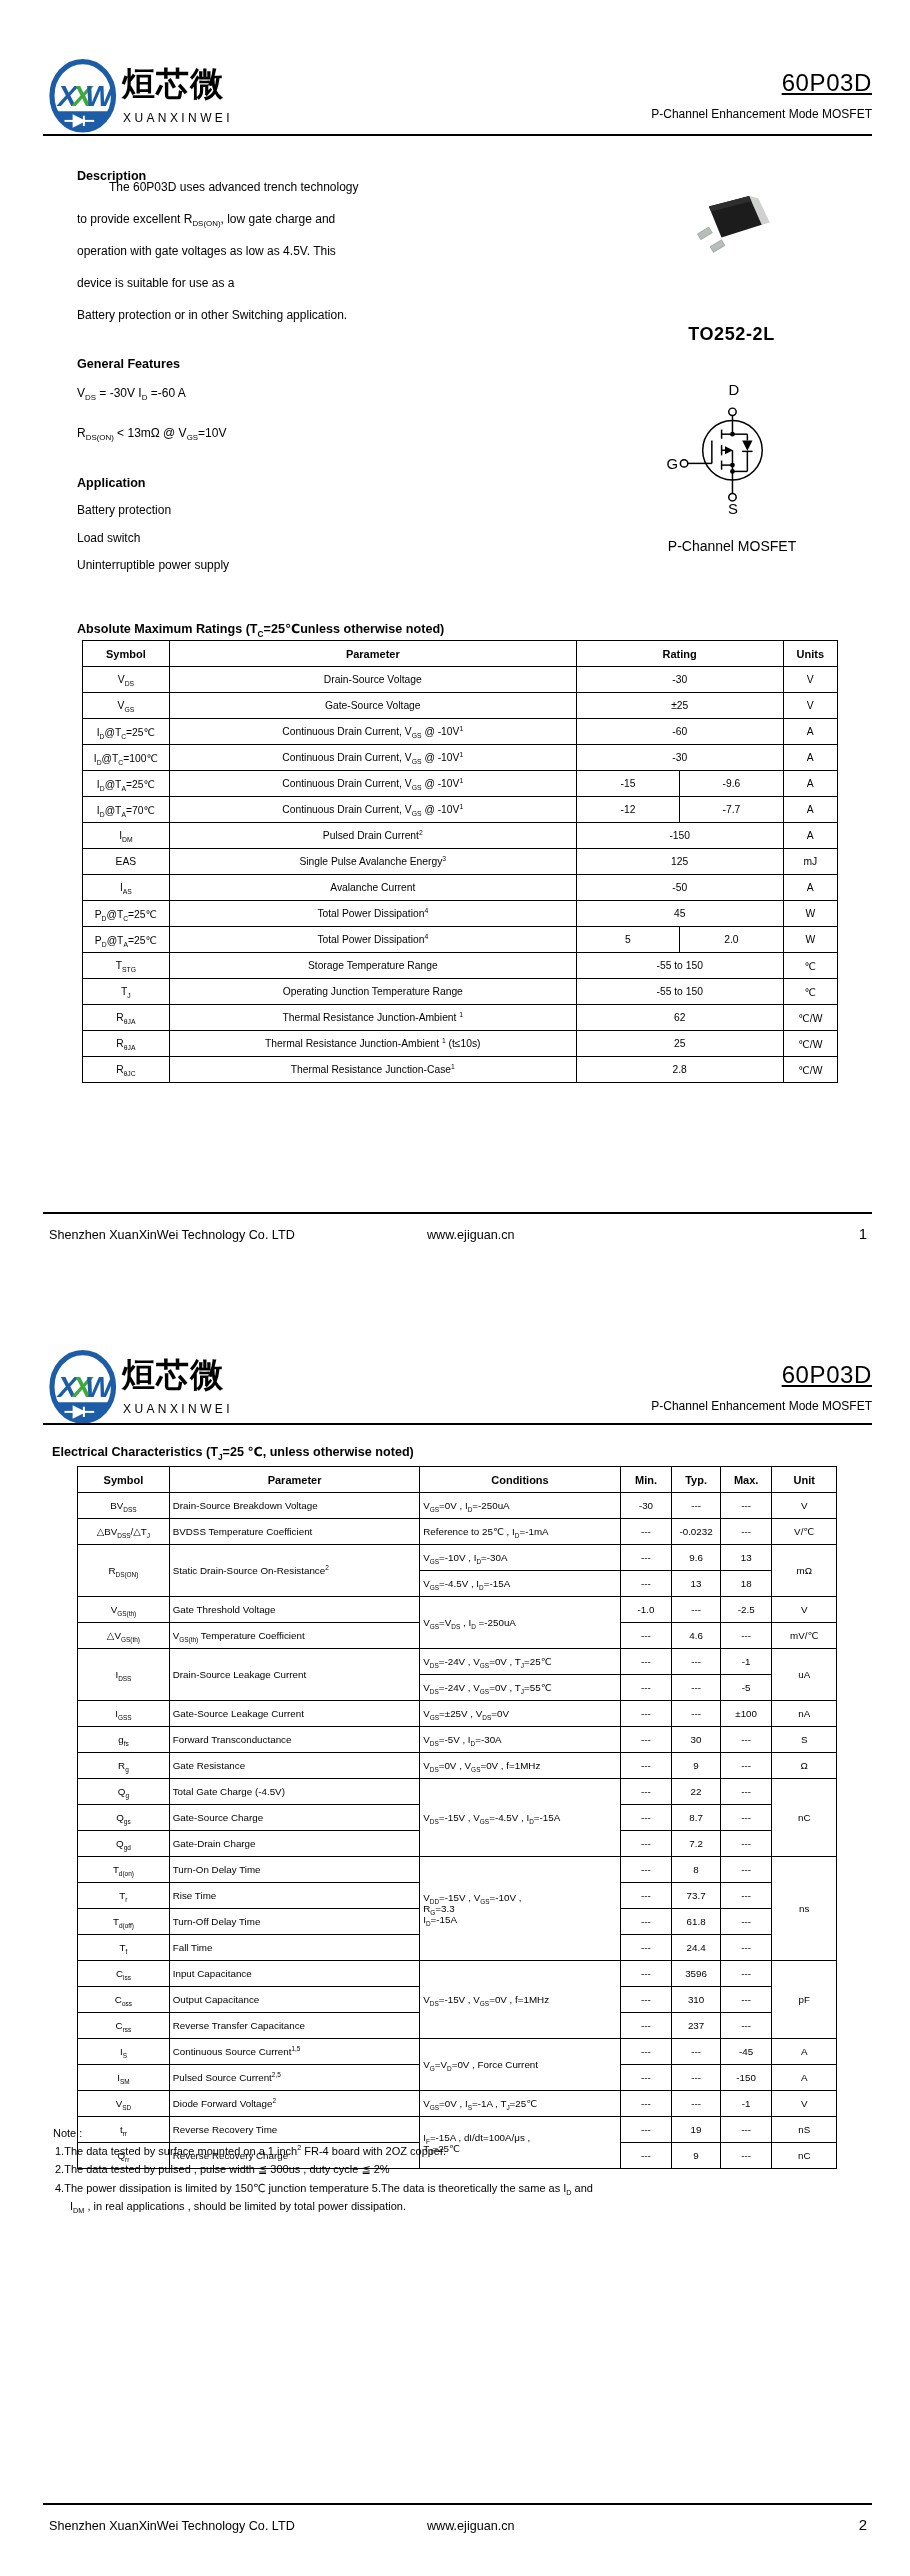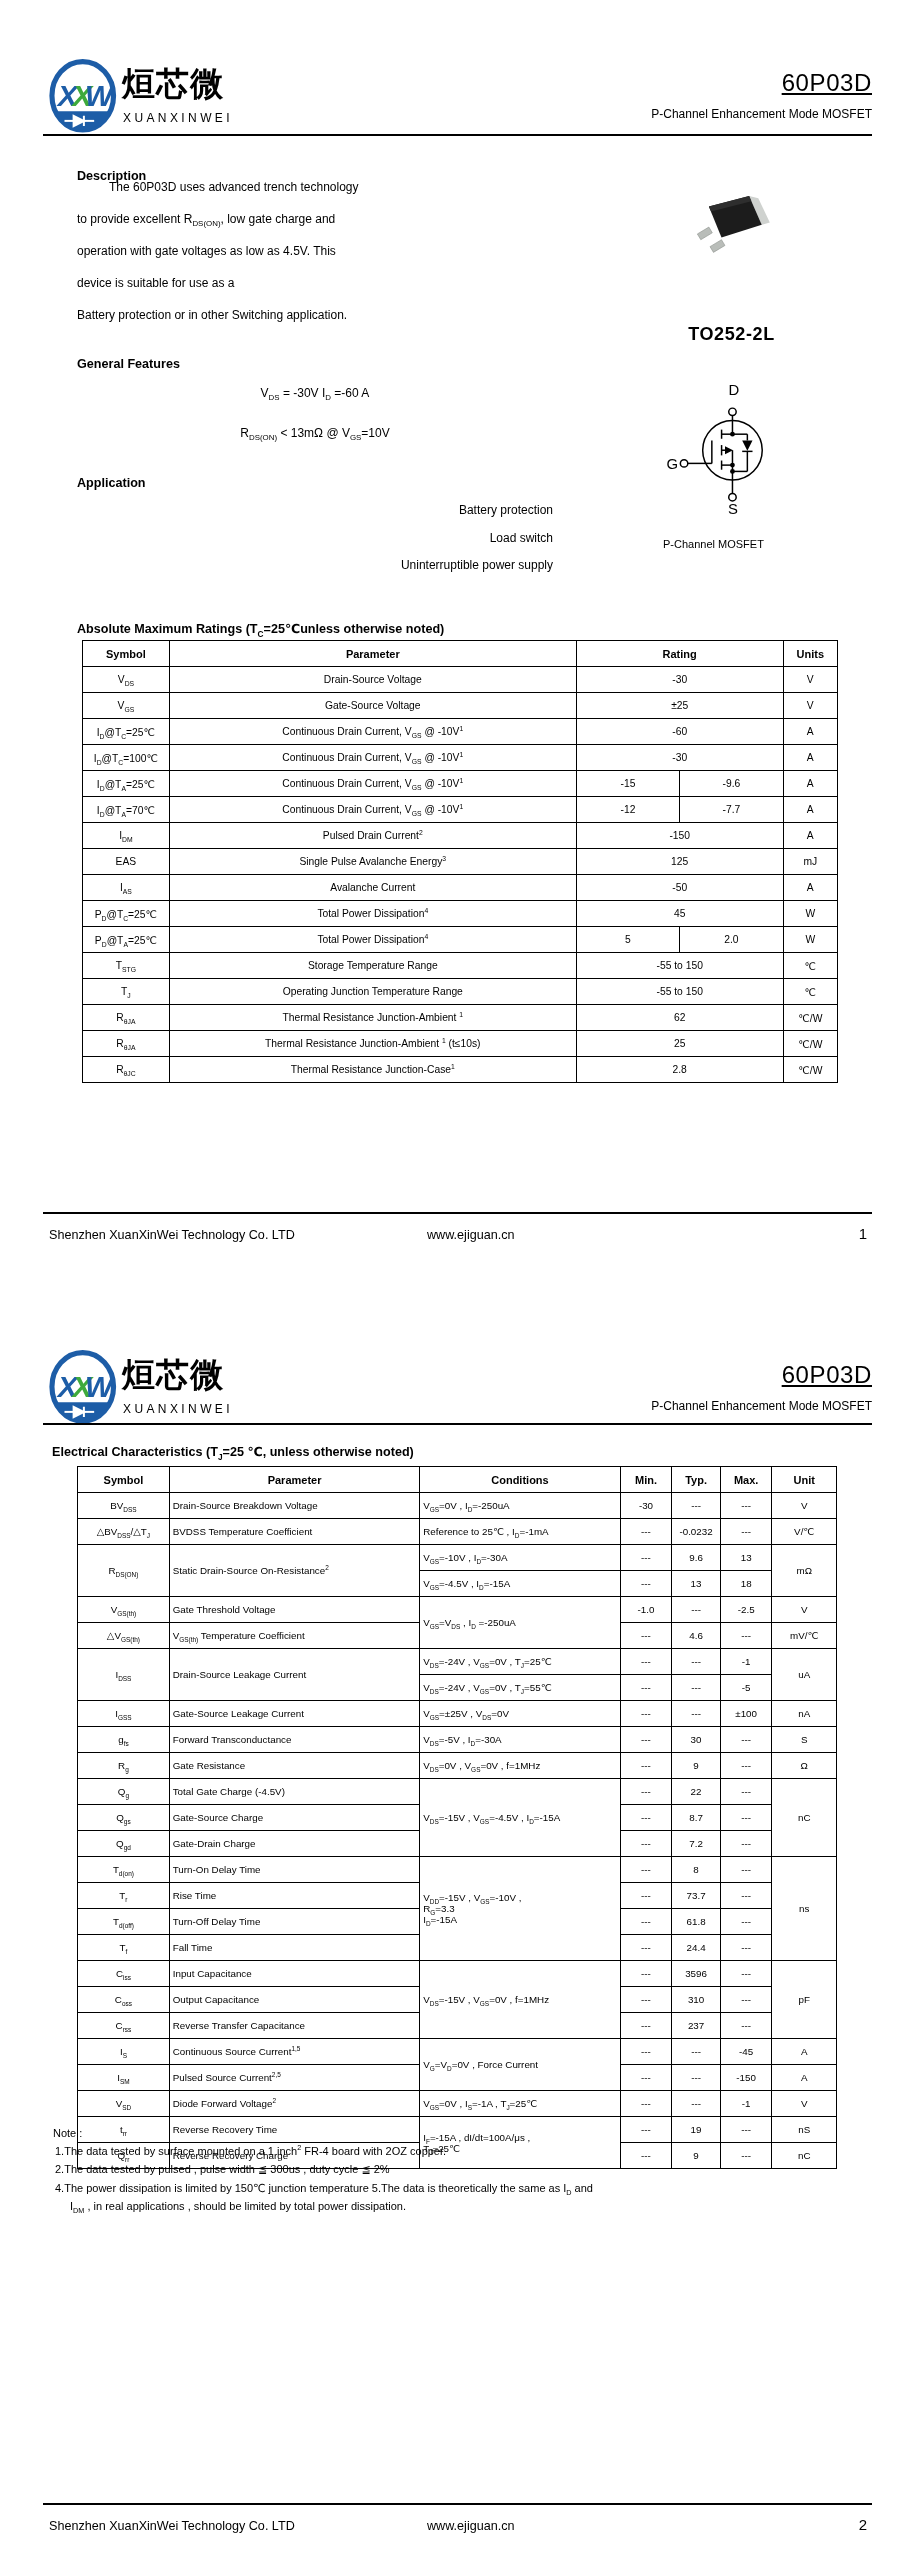--- a/index.html
+++ b/index.html
@@ -11,34 +11,34 @@
   .rule{position:absolute;background:#000;height:2.3px;}
   sub{font-size:66%;line-height:0;}
   sup{font-size:66%;line-height:0;vertical-align:super;}
   .partnum{font-size:24px;letter-spacing:0.6px;text-align:right;text-decoration:underline;}
   .subtitle{font-size:12px;text-align:right;}
   .logo-cn{font-size:33px;font-weight:bold;letter-spacing:1.1px;line-height:1;}
   .logo-en{font-size:12px;letter-spacing:3.4px;line-height:1;margin-top:3.4px;}
   .h1{font-size:12.6px;font-weight:bold;}
   .bodytext div{height:32px;font-size:12px;}
   .bodytext div:first-child{text-indent:32px;}
-  .features div{height:40px;font-size:12px;text-align:center;}
-  .apps div{height:27.5px;font-size:12px;text-align:right;}
+  .features div{height:40px;font-size:12px;}
+  .apps div{height:27.5px;font-size:12px;}
   .notes div{height:18.4px;font-size:11px;white-space:nowrap;}
   .notes div:last-child{padding-left:15px;}
   table{border-collapse:collapse;table-layout:fixed;}
   .dtable{border:1.7px solid #000;}
   .dtable td,.dtable th{border:1.1px solid #000;text-align:center;vertical-align:middle;padding:1.1px 2.9px;overflow:hidden;}
   .dtable th{font-size:11px;}
   .amr td{font-size:10.3px;}
   .amr tr{height:26px;}
   .ec td{font-size:9.8px;}
   .ec tr{height:26px;}
   td.l{text-align:left;}
-  .caption{font-size:11px;text-align:left;}
+  .caption{font-size:14px;text-align:center;}
   .pkg-label{font-size:18px;font-weight:bold;text-align:center;letter-spacing:0.6px;}
   .footer-company{font-size:12.6px;}
   .footer-site{font-size:12.6px;}
   .footer-page{font-size:15px;}
   .note-title{font-size:11px;}
 </style>
 </head>
 <body>
 
 <div class="abs" style="left:0;top:0;width:910px;height:1288px;">

